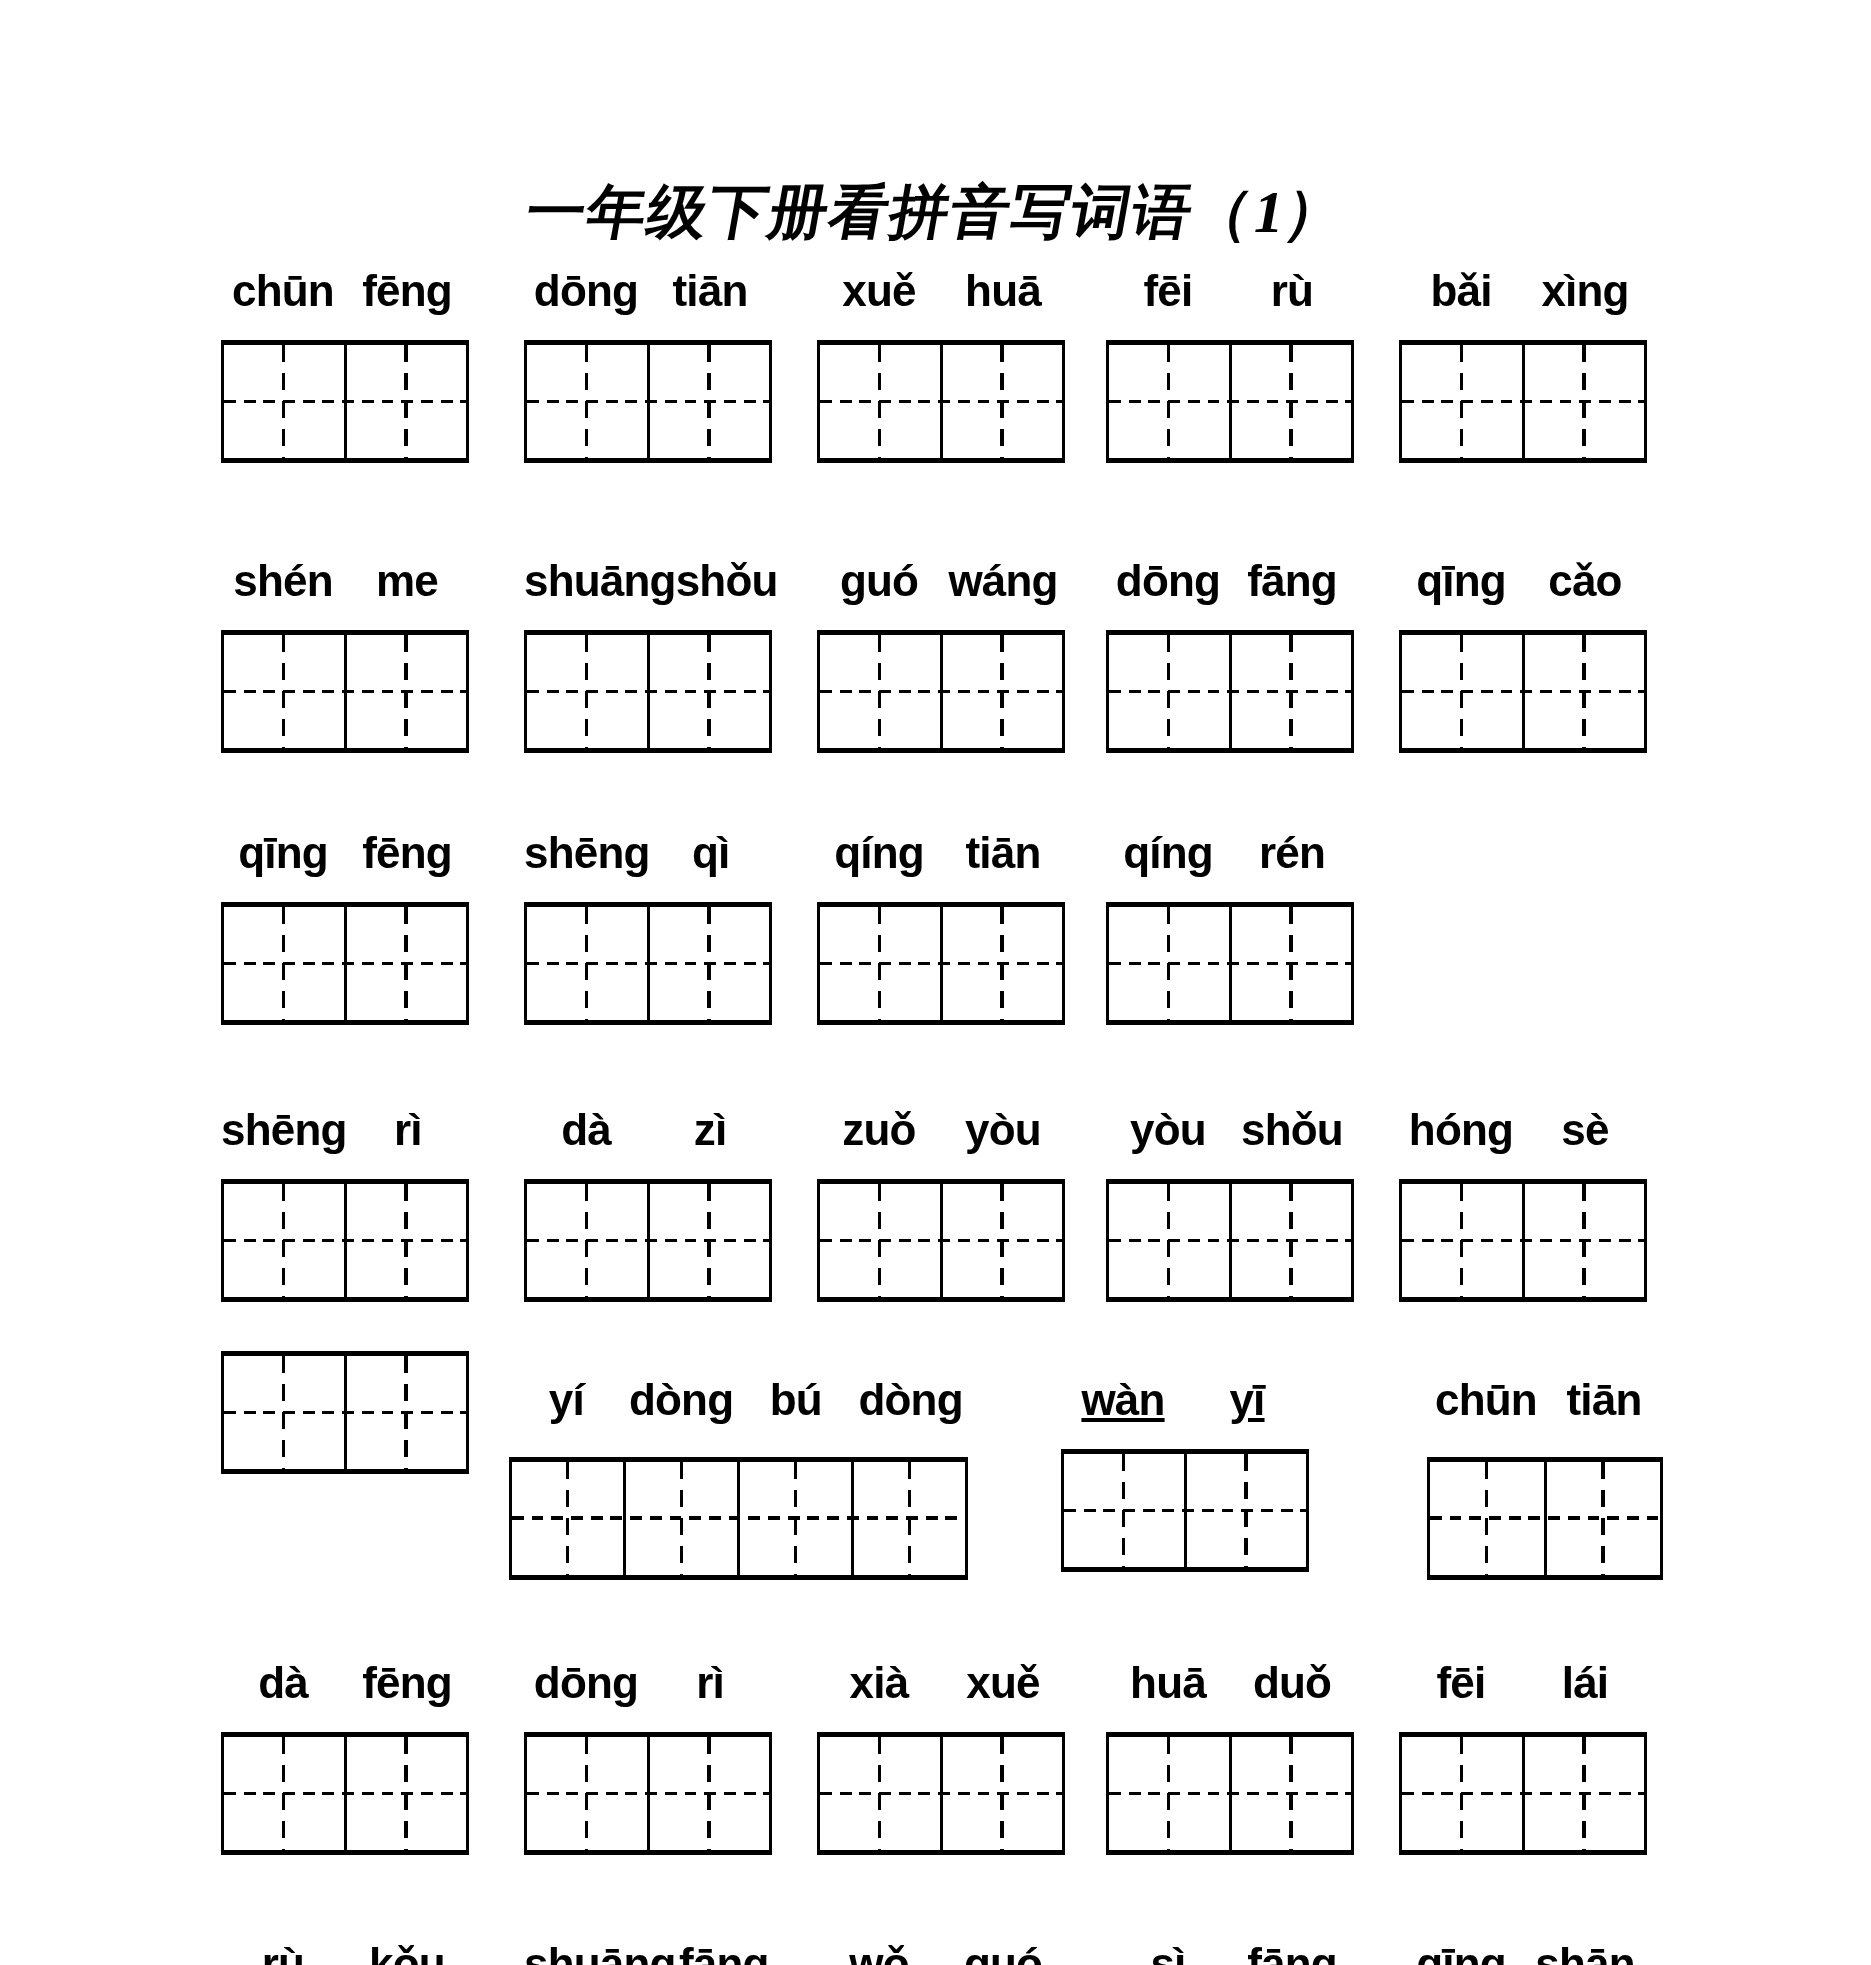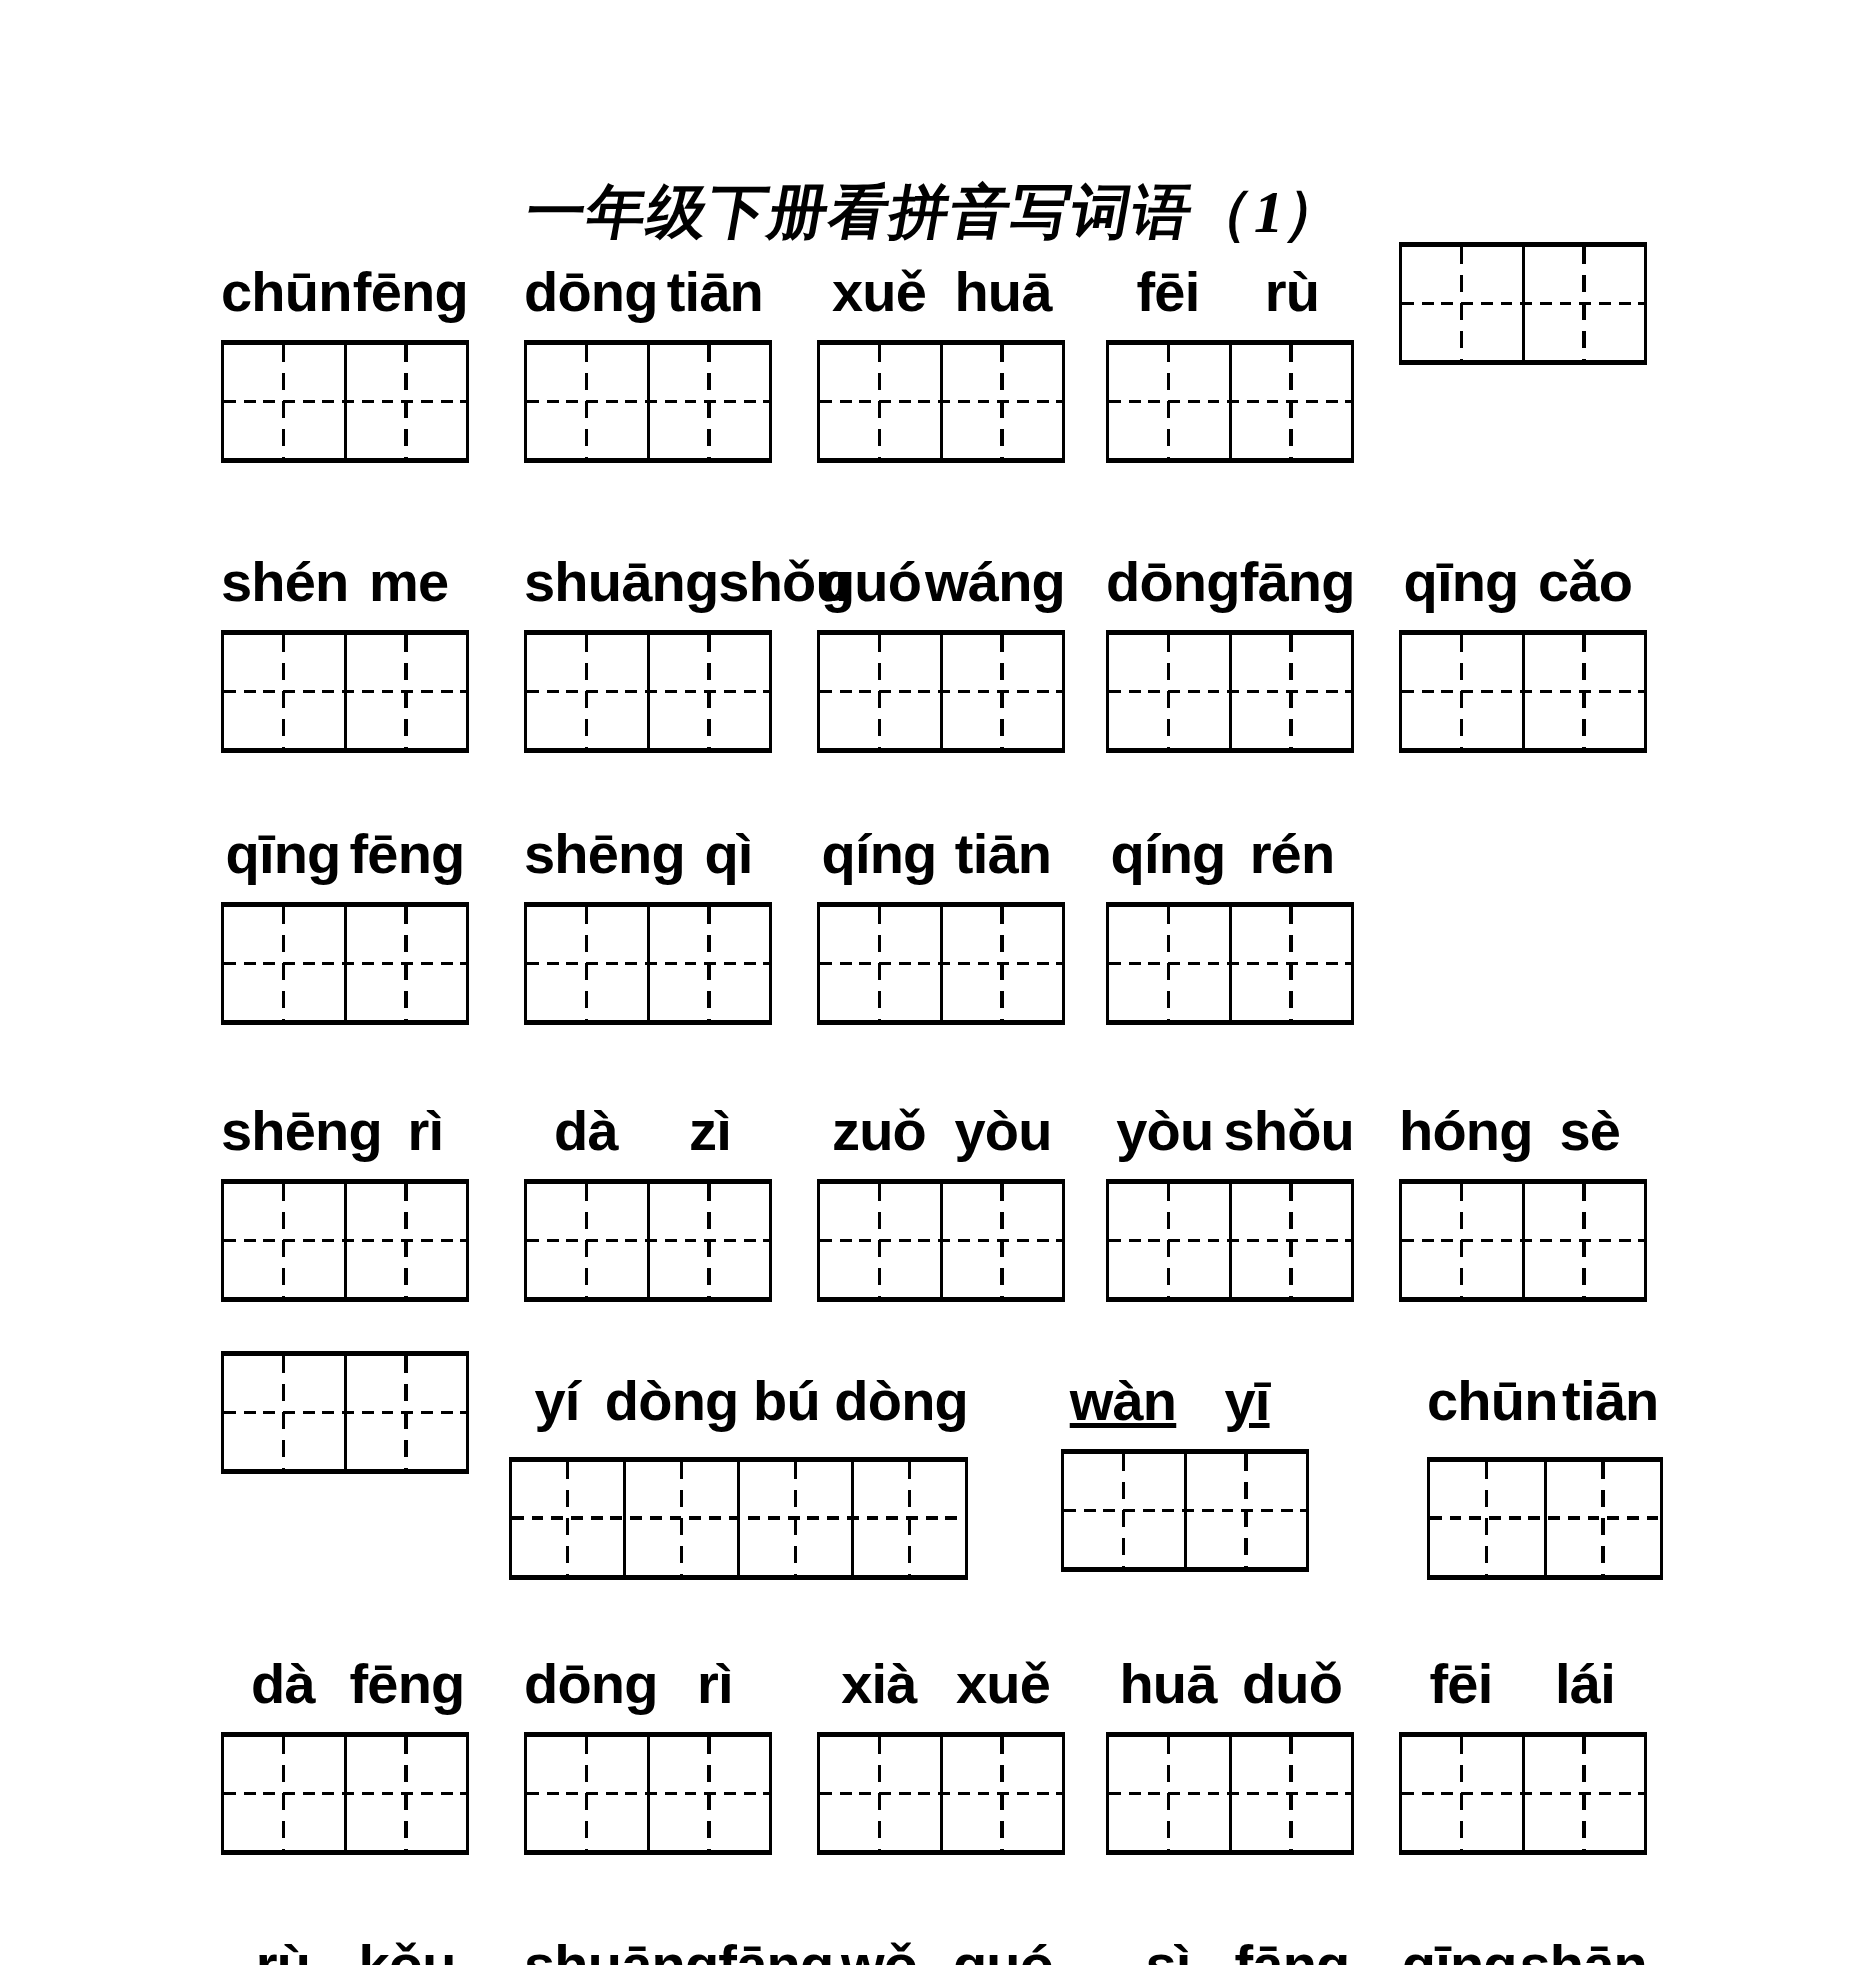--- a/index.html
+++ b/index.html
@@ -10,21 +10,21 @@
   #title{
     position:absolute;top:173px;left:0;width:100%;
     text-align:center;font-size:59px;font-weight:bold;color:#000;
     font-family:"Liberation Serif","DejaVu Serif",serif;
     transform:skewX(-10deg);letter-spacing:1.6px;white-space:nowrap;
   }
   .row{position:absolute;left:0;width:100%;height:228px;}
   .group{position:absolute;top:0;}
   .pinyin{
     height:98px;display:flex;align-items:center;
-    font-size:56px;font-weight:700;letter-spacing:-0.8px;color:#000;
+    font-size:44px;font-weight:700;letter-spacing:-0.8px;color:#000;
   }
   .syl{flex:1 1 0;text-align:center;white-space:nowrap;overflow:visible;}
   .gbox{
     box-sizing:border-box;position:relative;height:123px;width:100%;
     border:5.5px solid #000;border-left-width:3.5px;border-right-width:3.5px;
     display:flex;background:#fff;
   }
   .gbox::after{ 
     content:"";position:absolute;left:0;right:0;top:50%;height:3.5px;margin-top:-2px;
     background:repeating-linear-gradient(to right,#000 0 11.8px,transparent 11.8px 19.7px);
@@ -78,20 +78,24 @@
           <div class="pinyin">
             <span class="syl">fēi</span>
             <span class="syl">rù</span>
           </div>
           <div class="gbox">
             <div class="cell"></div>
             <div class="cell"></div>
           </div>
         </div>
         <div class="group" style="left: 1399px; width: 248px;">
+          <div class="pinyin">
+            <span class="syl">bǎi</span>
+            <span class="syl">xìng</span>
+          </div>
           <div class="gbox">
             <div class="cell"></div>
             <div class="cell"></div>
           </div>
         </div>
       </div>
       <div class="row" style="top: 532px; padding-left: 44px;">
         <div class="group" style="left: 221px; width: 248px;">
           <div class="pinyin">
             <span class="syl">shén</span>

